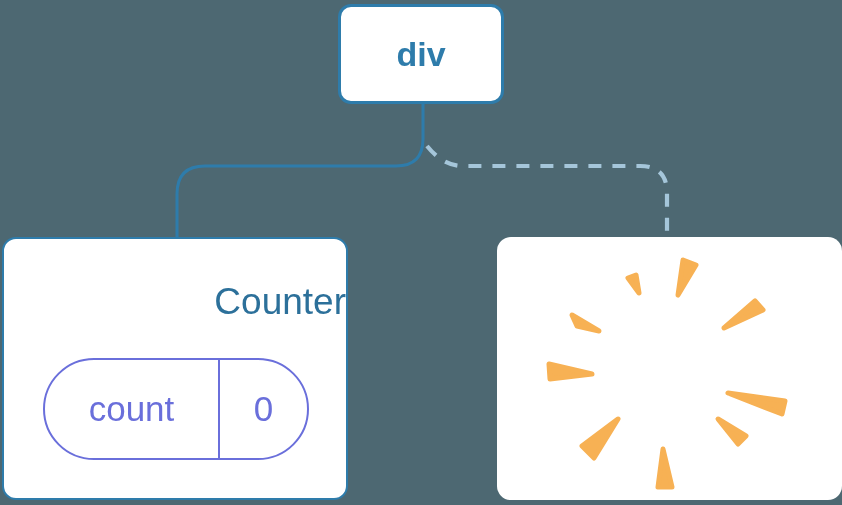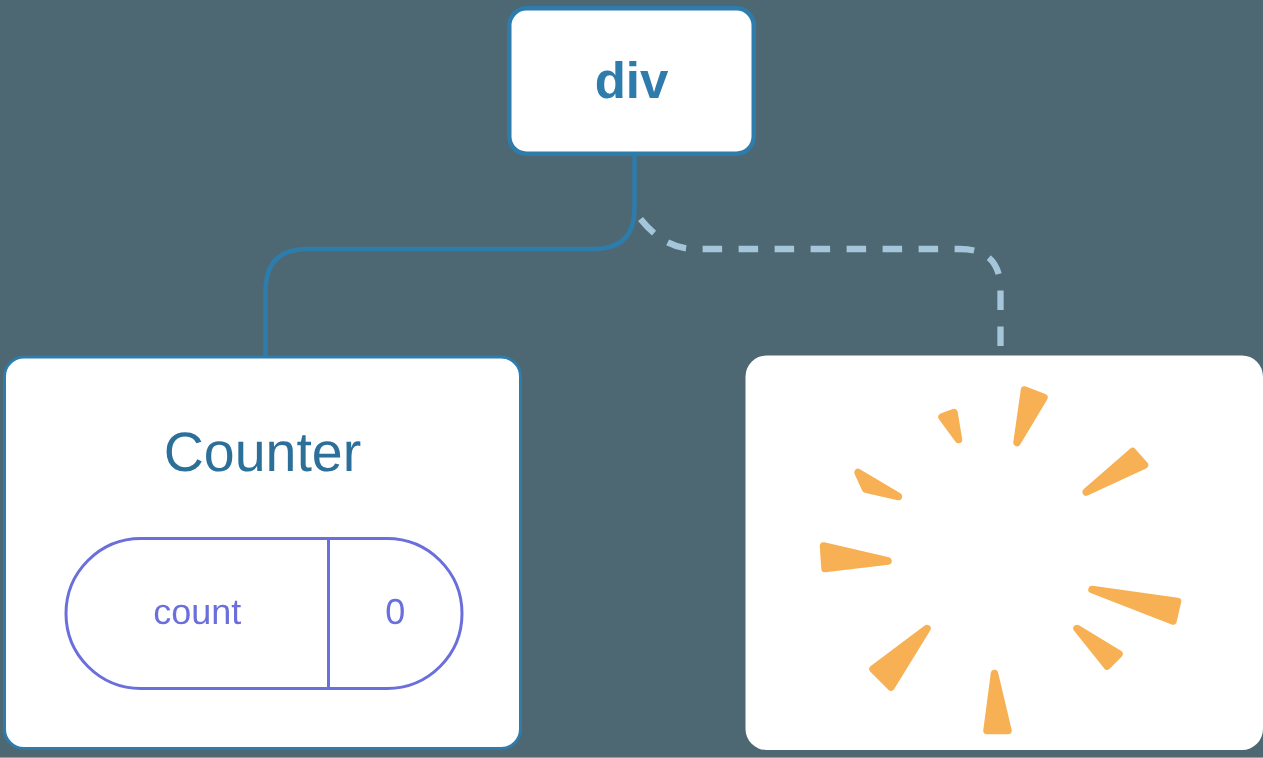--- a/index.html
+++ b/index.html
@@ -58,37 +58,37 @@
   .node-counter {
     left: 2px;
     top: 237px;
     width: 346px;
     height: 263px;
     border: 2.5px solid var(--node-blue);
     border-radius: 14px;
   }
   .counter-title {
     margin-top: 44px;
-    text-align: center;
+    text-align: right;
     font-size: 37px;
     line-height: 1;
     color: var(--title-blue);
   }
   .state-pill {
     position: absolute;
     left: 39px;
     top: 119px;
     width: 266px;
     height: 102px;
     border: 2px solid var(--pill-purple);
     border-radius: 52px;
     display: flex;
     align-items: stretch;
     color: var(--pill-purple);
-    font-size: 24px;
+    font-size: 35px;
     box-sizing: border-box;
   }
   .state-key {
     width: 175px;
     display: flex;
     align-items: center;
     justify-content: center;
     border-right: 2px solid var(--pill-purple);
     box-sizing: border-box;
   }

